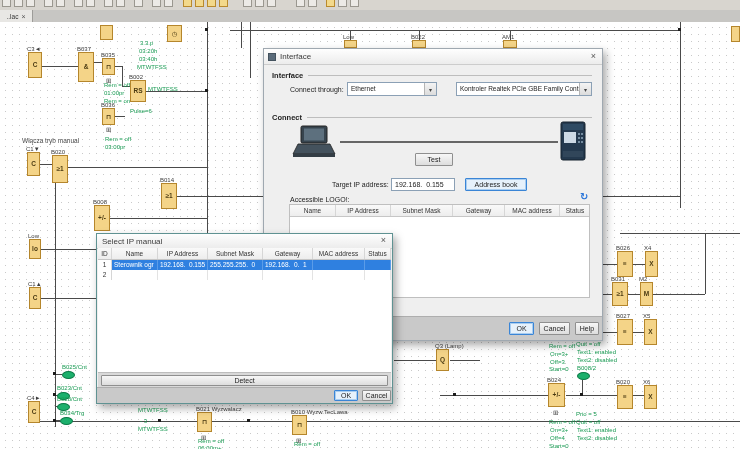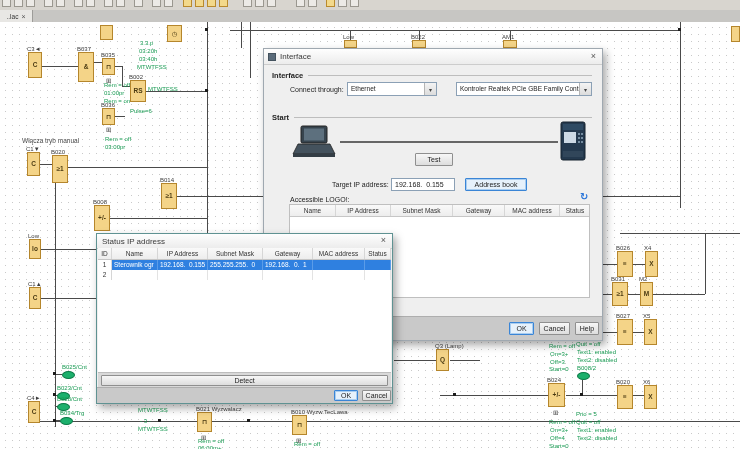--- a/index.html
+++ b/index.html
@@ -336,21 +336,21 @@
     <div class="combo" style="left:83px;top:33px;width:90px">
       <span class="combo-val">Ethernet</span>
       <span class="combo-arrow">▾</span>
     </div>
     <div class="combo" style="left:192px;top:33px;width:136px">
       <span class="combo-val">Kontroler Realtek PCIe GBE Family Controller</span>
       <span class="combo-arrow">▾</span>
     </div>
 
     <div class="grp" style="top:64px">
-      <span class="grp-label">Start</span>
+      <span class="grp-label">Connect</span>
       <span class="grp-line"></span>
     </div>
 
     <svg style="position:absolute;left:28px;top:76px" width="44" height="34" viewBox="0 0 44 34">
       <rect x="9" y="1" width="26" height="17" rx="1.5" fill="#37444e" stroke="#222" stroke-width="1"></rect>
       <rect x="12" y="3.5" width="20" height="12" fill="#5d707e"></rect>
       <path d="M6 19 L38 19 L43 29 L1 29 Z" fill="#44525d" stroke="#222" stroke-width="0.8"></path>
       <path d="M1 29 h42 v3 h-42 z" fill="#333d45"></path>
     </svg>
 
@@ -403,21 +403,21 @@
         <span>Cancel</span>
       </div>
       <div class="btn" style="left:311px;top:5px;width:24px;height:13px">
         <span>Help</span>
       </div>
     </div>
   </div>
 
   <div class="dlg dlg-select">
     <div class="dlg-title" style="height:14px">
-      <span class="dlg-title-text" style="margin-left:5px">Status IP address</span>
+      <span class="dlg-title-text" style="margin-left:5px">Select IP manual</span>
       <span class="dlg-close" style="top:1px">×</span>
     </div>
 
     <div class="sel-list">
       <div class="thead">
           <div class="th" style="width: 14px;">ID</div>
           <div class="th" style="width: 46px;">Name</div>
           <div class="th" style="width: 50px;">IP Address</div>
           <div class="th" style="width: 55px;">Subnet Mask</div>
           <div class="th" style="width: 50px;">Gateway</div>

